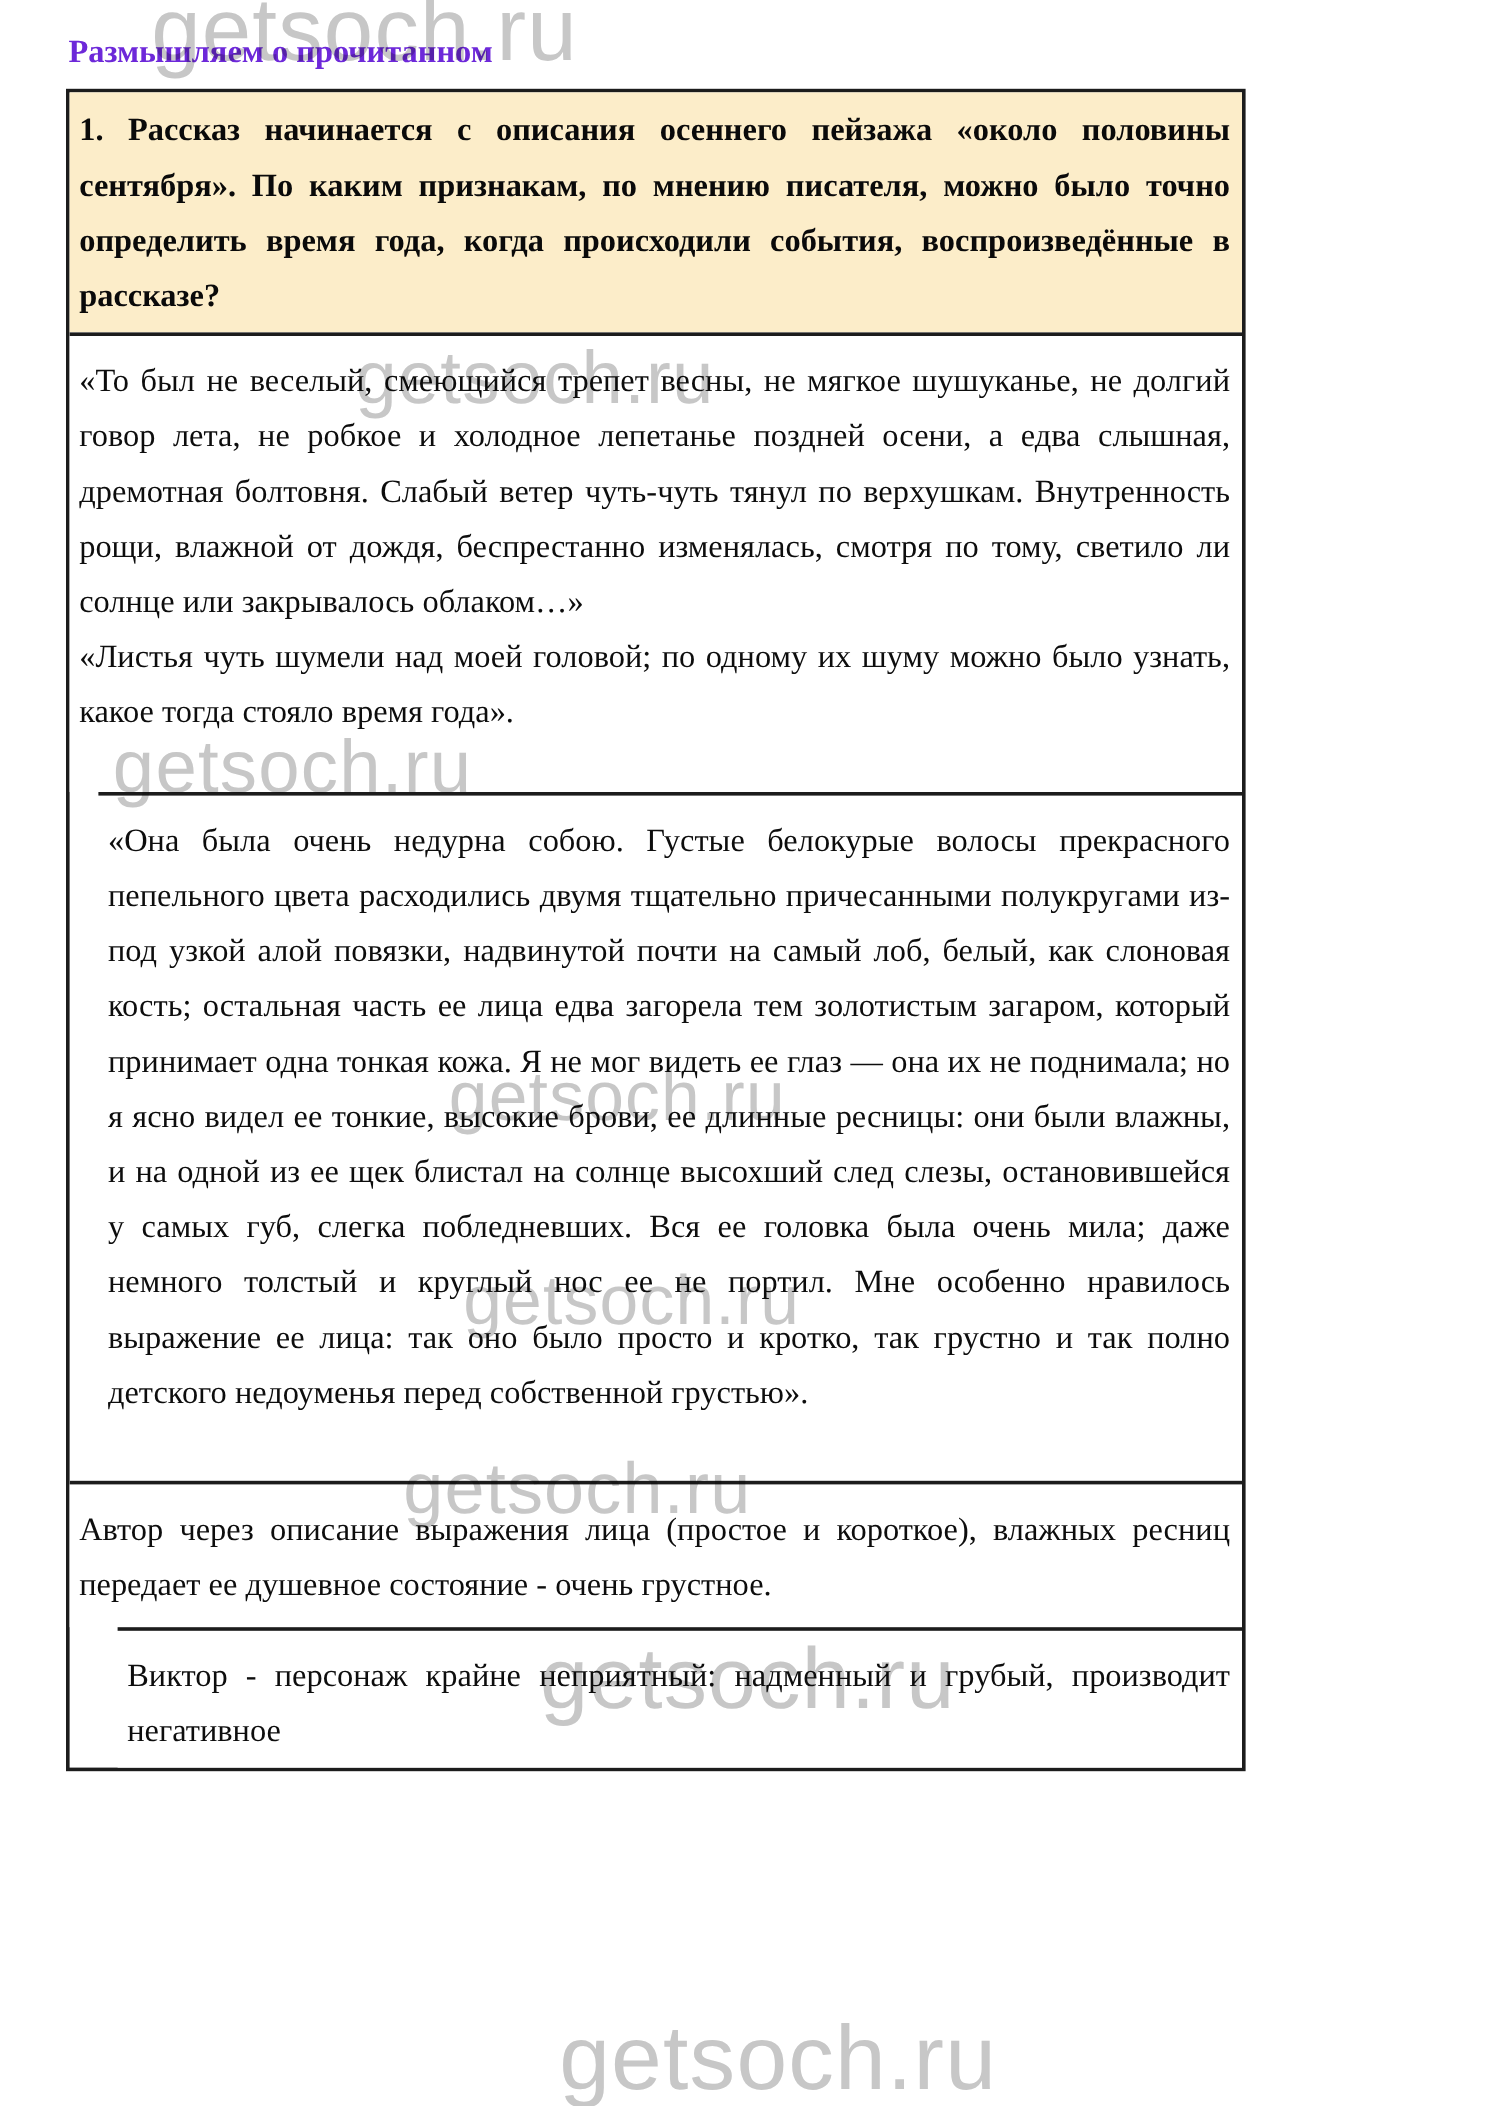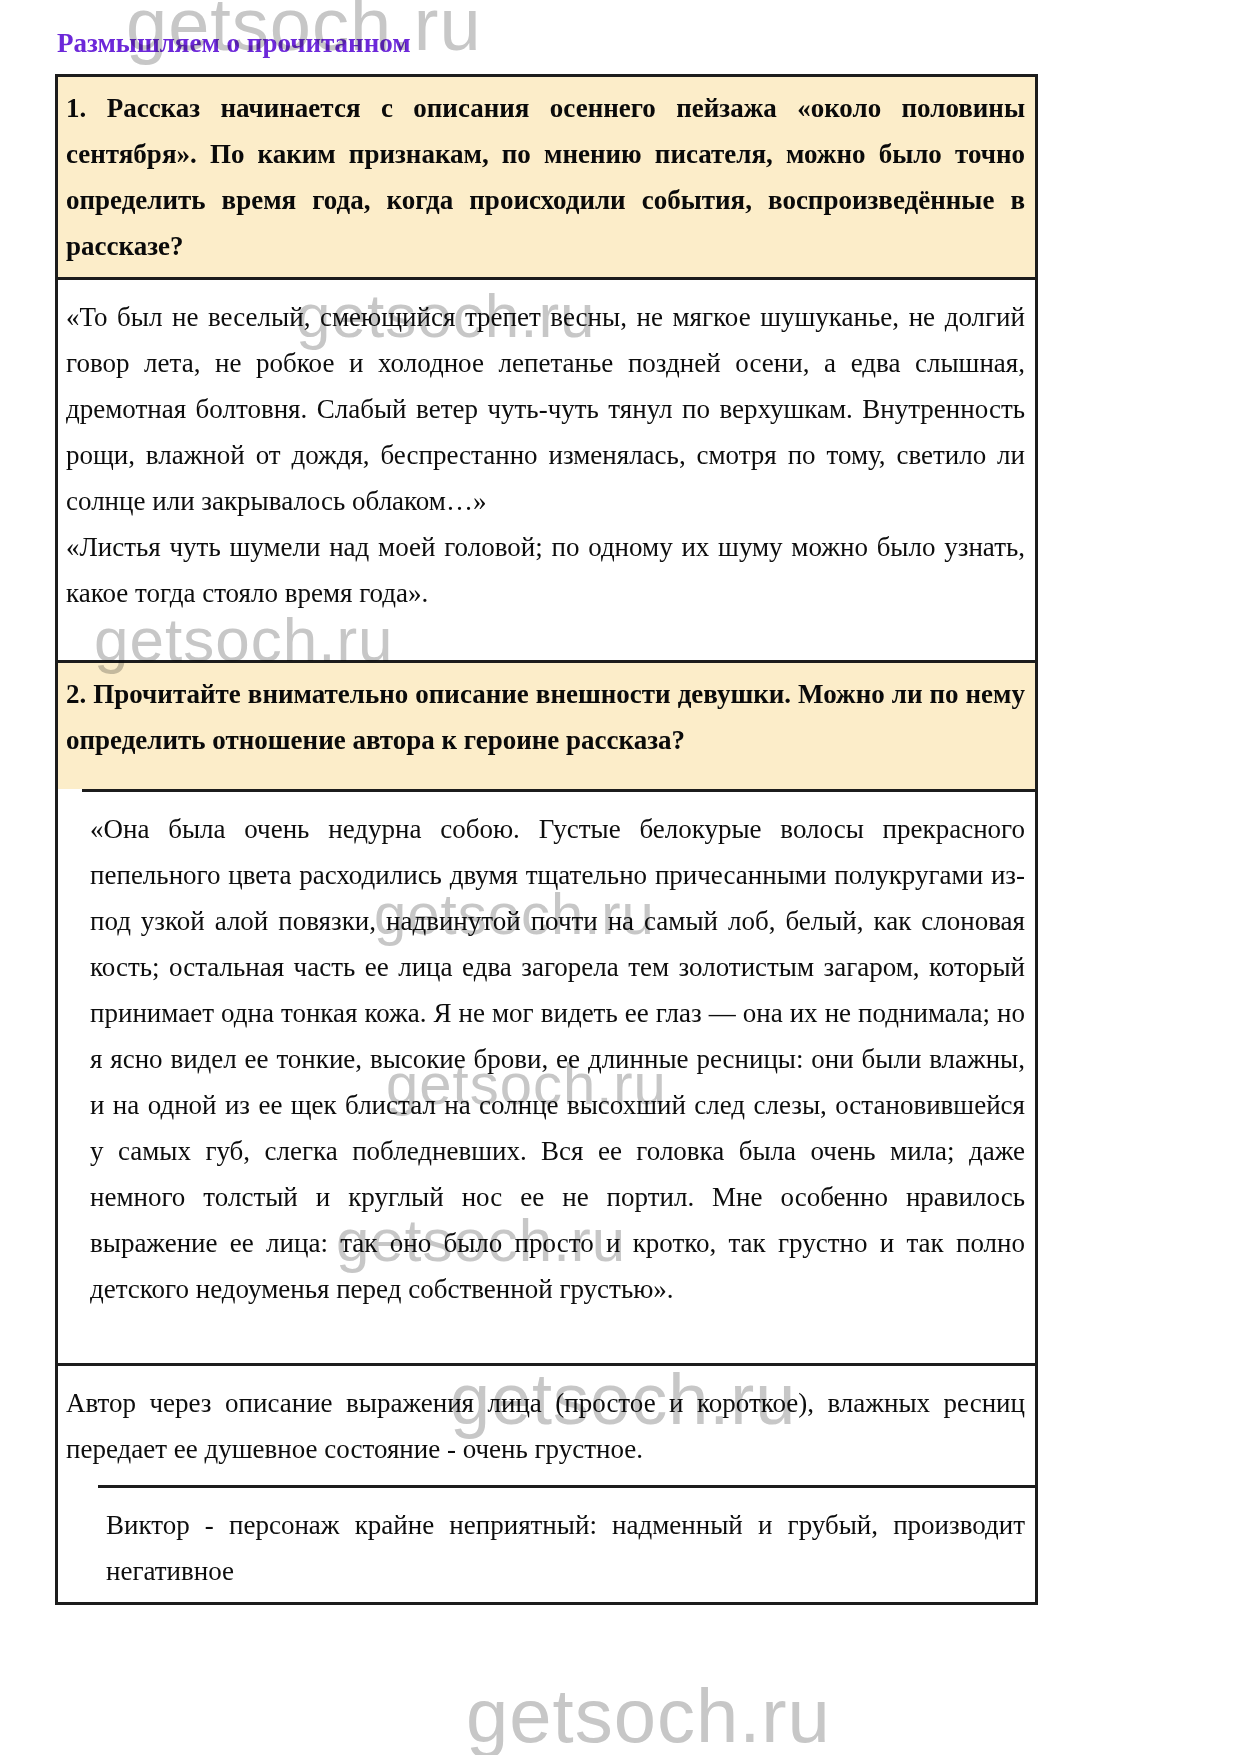--- a/index.html
+++ b/index.html
@@ -93,23 +93,20 @@
 
   <div class="row question r-q1">
     <p>1. Рассказ начинается с описания осеннего пейзажа «около половины сентября». По каким признакам, по мнению писателя, можно было точно определить время года, когда происходили события, воспроизведённые в рассказе?</p>
   </div>
 
   <div class="row answer r-a1">
     <p>«То был не веселый, смеющийся трепет весны, не мягкое шушуканье, не долгий говор лета, не робкое и холодное лепетанье поздней осени, а едва слышная, дремотная болтовня. Слабый ветер чуть-чуть тянул по верхушкам. Внутренность рощи, влажной от дождя, беспрестанно изменялась, смотря по тому, светило ли солнце или закрывалось облаком…»</p>
     <p>«Листья чуть шумели над моей головой; по одному их шуму можно было узнать, какое тогда стояло время года».</p>
   </div>
 
-  <div class="row question r-q2">
-    <p>2. Прочитайте внимательно описание внешности девушки. Можно ли по нему определить отношение автора к героине рассказа?</p>
-  </div>
 
   <div class="row answer r-a2">
     <p>«Она была очень недурна собою. Густые белокурые волосы прекрасного пепельного цвета расходились двумя тщательно причесанными полукругами из-под узкой алой повязки, надвинутой почти на самый лоб, белый, как слоновая кость; остальная часть ее лица едва загорела тем золотистым загаром, который принимает одна тонкая кожа. Я не мог видеть ее глаз — она их не поднимала; но я ясно видел ее тонкие, высокие брови, ее длинные ресницы: они были влажны, и на одной из ее щек блистал на солнце высохший след слезы, остановившейся у самых губ, слегка побледневших. Вся ее головка была очень мила; даже немного толстый и круглый нос ее не портил. Мне особенно нравилось выражение ее лица: так оно было просто и кротко, так грустно и так полно детского недоуменья перед собственной грустью».</p>
   </div>
 
 
   <div class="row answer r-a3">
     <p>Автор через описание выражения лица (простое и короткое), влажных ресниц передает ее душевное состояние - очень грустное.</p>
   </div>
 

